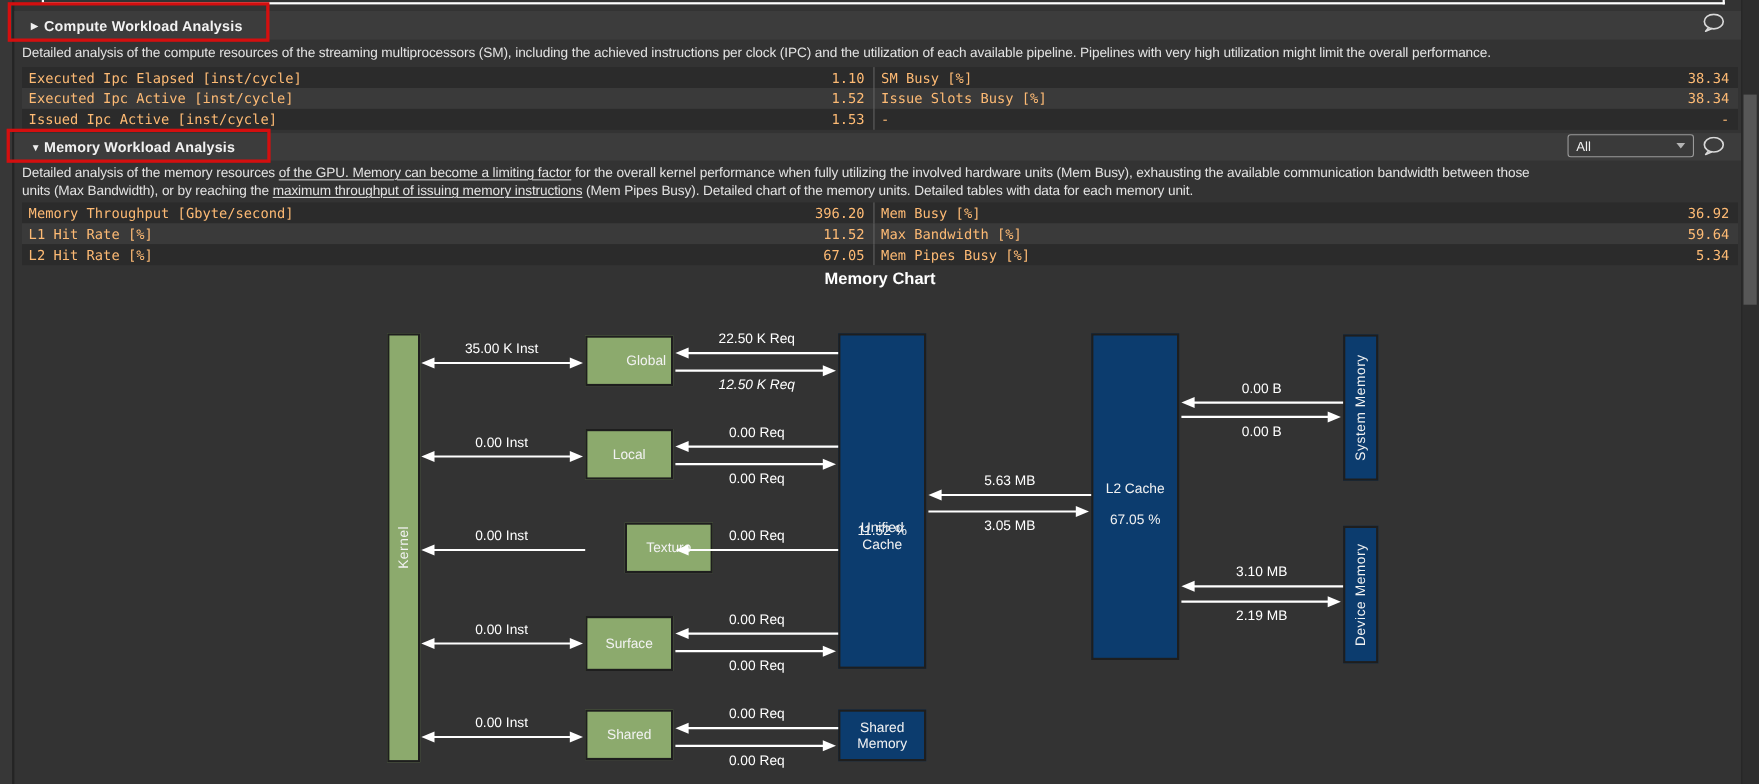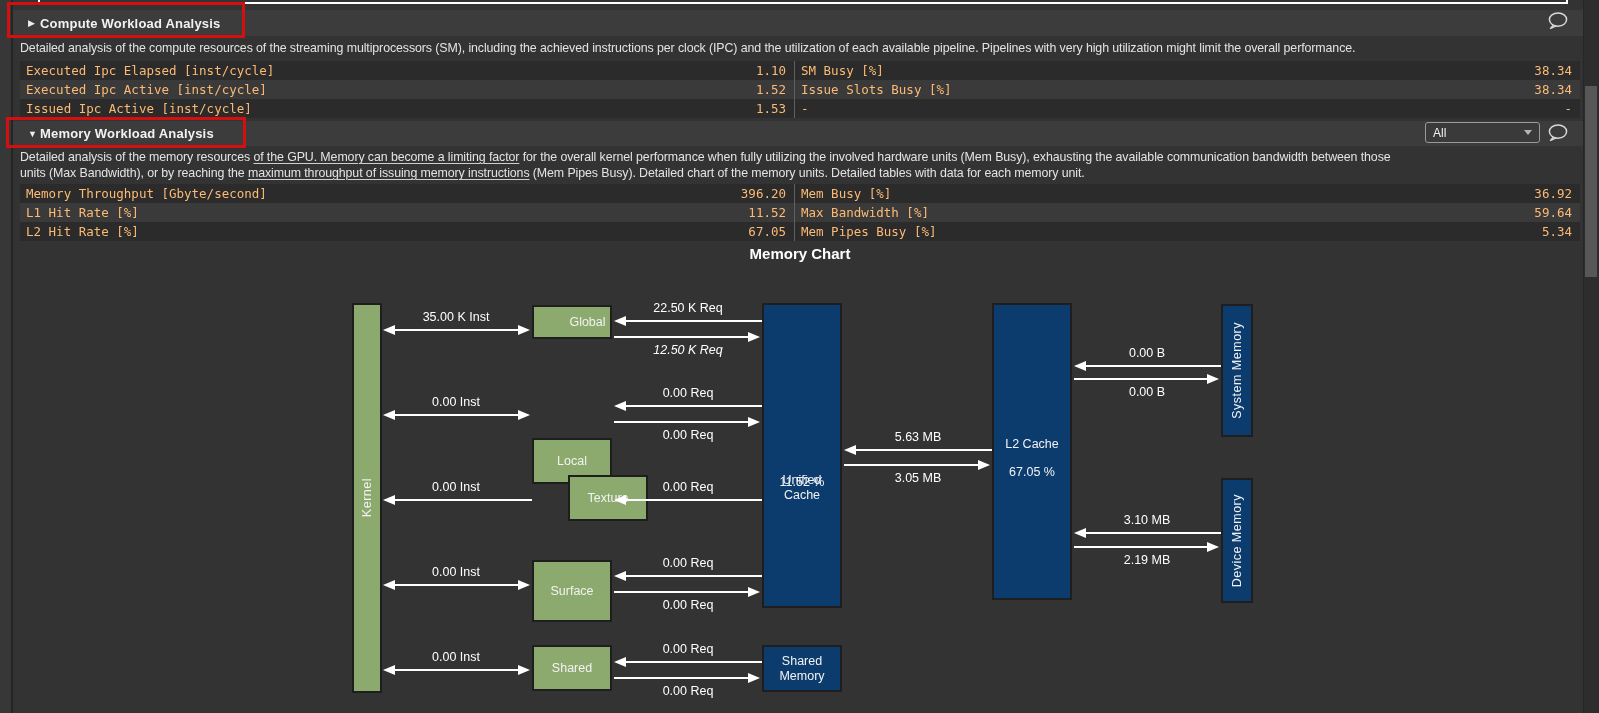--- a/index.html
+++ b/index.html
@@ -170,30 +170,30 @@
           <span class="tvalue">5.34</span>
         </div>
       </div>
     </div>
 
   <div class="chart-title">Memory Chart</div>
 
   <div class="node green" style="left:352px;top:303px;width:30px;height:390px;">
     <span class="vtext">Kernel</span>
   </div>
-  <div class="node green" style="left:532px;top:305px;width:80px;height:34px;padding-left:31px;">
+  <div class="node green" style="left:532px;top:305px;width:80px;height:46px;padding-left:31px;">
     <span>Global</span>
   </div>
-  <div class="node green" style="left:532px;top:390px;width:80px;height:46px;margin-top:48px;">
+  <div class="node green" style="left:532px;top:390px;width:80px;height:46px;">
     <span>Local</span>
   </div>
   <div class="node green" style="left:532px;top:475px;width:80px;height:46px;margin-left:36px;">
     <span>Texture</span>
   </div>
-  <div class="node green" style="left:532px;top:560px;width:80px;height:62px;">
+  <div class="node green" style="left:532px;top:560px;width:80px;height:50px;">
     <span>Surface</span>
   </div>
   <div class="node green" style="left:532px;top:645px;width:80px;height:46px;">
     <span>Shared</span>
   </div>
 
   <div class="node blue" style="left:762px;top:303px;width:80px;height:305px;display:block;">
     <span class="pos" style="top:128px;margin-top:40px;">Unified
 Cache</span>
     <span class="pos" style="top:170px;">11.52 %</span>

